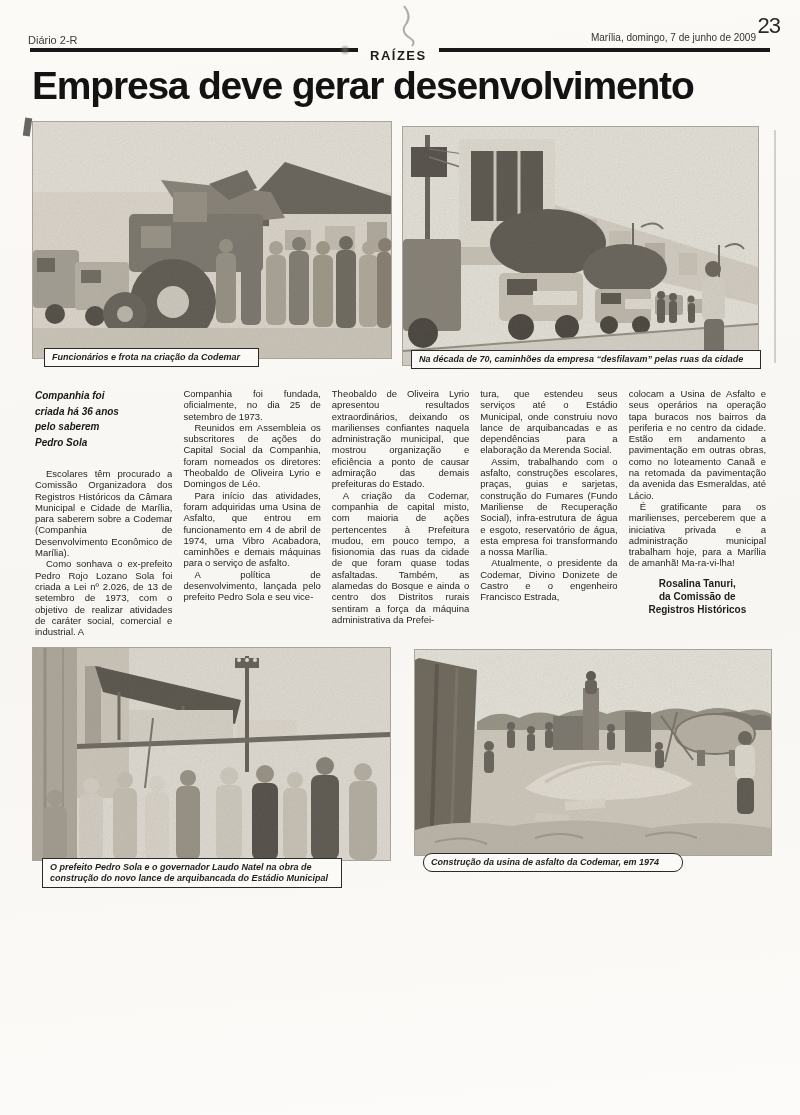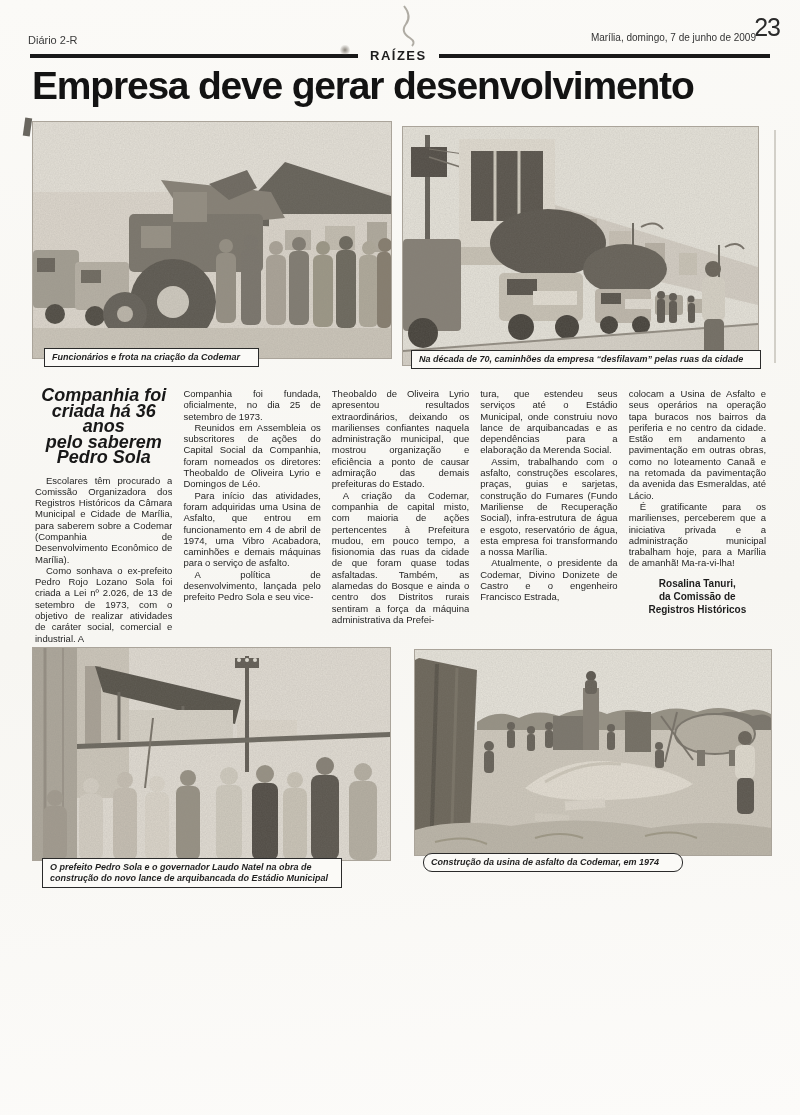--- a/index.html
+++ b/index.html
@@ -4,22 +4,22 @@
 <style>
   * { box-sizing: border-box; }
   html,body { margin:0; padding:0; }
   body { width:800px; height:1115px; background:#e8e6e1; font-family:"Liberation Sans", sans-serif; }
   .sheet { position:relative; width:800px; height:1115px; overflow:hidden;
            background:linear-gradient(175deg,#fbfaf7 0%, #f7f6f2 55%, #fcfbf9 100%); color:#222; }
 
   
   .header-left  { position:absolute; left:28px; top:34px; font-size:11px; color:#3a3a3a; }
   .header-right { position:absolute; right:44px; top:32px; font-size:10px; color:#333; }
-  .page-number  { position:absolute; right:20px; top:13px; font-size:25px; color:#2b2b2b; letter-spacing:-1px; }
-  .rule-row   { position:absolute; left:30px; top:48px; width:740px; display:flex; align-items:center; }
+  .page-number  { position:absolute; right:20px; top:13px; font-size:22px; color:#2b2b2b; letter-spacing:-1px; }
+  .rule-row   { position:absolute; left:30px; top:48px; width:740px; display:flex; }
   .rule-bar   { height:4px; background:#191919; }
   .rule-left  { width:328px; }
   .rule-right { flex:1; }
   .section-label { font-size:13px; font-weight:bold; letter-spacing:1.5px; padding:0 12px; color:#1d1d1d; white-space:nowrap; }
 
   .headline { position:absolute; left:32px; top:64px; width:745px; font-size:39px; font-weight:bold;
               letter-spacing:-1.2px; color:#131313; white-space:nowrap; }
 
   
   .photo { position:absolute; background:#ddd8cf; outline:1px solid #aaa49a; }
@@ -32,22 +32,22 @@
   .caption { position:absolute; background:#fbfaf7; border:1px solid #2a2a2a; font-size:9px; font-weight:bold;
              font-style:italic; padding:3px 7px; color:#1f1f1f; line-height:11px; }
   #caption-top-left     { left:44px;  top:348px; width:215px; }
   #caption-top-right    { left:411px; top:350px; width:350px; }
   #caption-bottom-left  { left:42px;  top:858px; width:300px; }
   #caption-bottom-right { left:423px; top:853px; width:260px;border-radius:9px; }
 
   
   .text-band { position:absolute; left:35px; top:388px; width:731px; height:254px; display:flex; gap:11px; }
   .col { flex:1; font-size:9.5px; line-height:11.3px; text-align:justify; color:#262626; overflow:hidden; }
-  .subhead { font-size:18px; line-height:15.5px; font-weight:bold; font-style:italic; color:#181818;
-             margin-bottom:9px; text-align:center; }
+  .subhead { font-size:10px; line-height:15.5px; font-weight:bold; font-style:italic; color:#181818;
+             margin-bottom:18px; text-align:left; }
   .para { margin:0; text-indent:11px; }
   .para.cont { text-indent:0; }
   .byline { margin-top:8px; font-weight:bold; text-align:center; font-size:10px; line-height:13px; color:#1d1d1d; }
 
   
   .artifact { position:absolute; pointer-events:none; }
   #artifact-squiggle { left:388px; top:2px; }
   #artifact-left-mark { left:24px; top:118px; width:7px; height:18px; background:#45413a; transform:rotate(8deg); opacity:.8; }
   #artifact-right-edge { left:774px; top:130px; width:2px; height:233px; background:#b3aea4; opacity:.55; }
   #artifact-rule-smudge { left:340px; top:44px; width:10px; height:12px; border-radius:50%;

